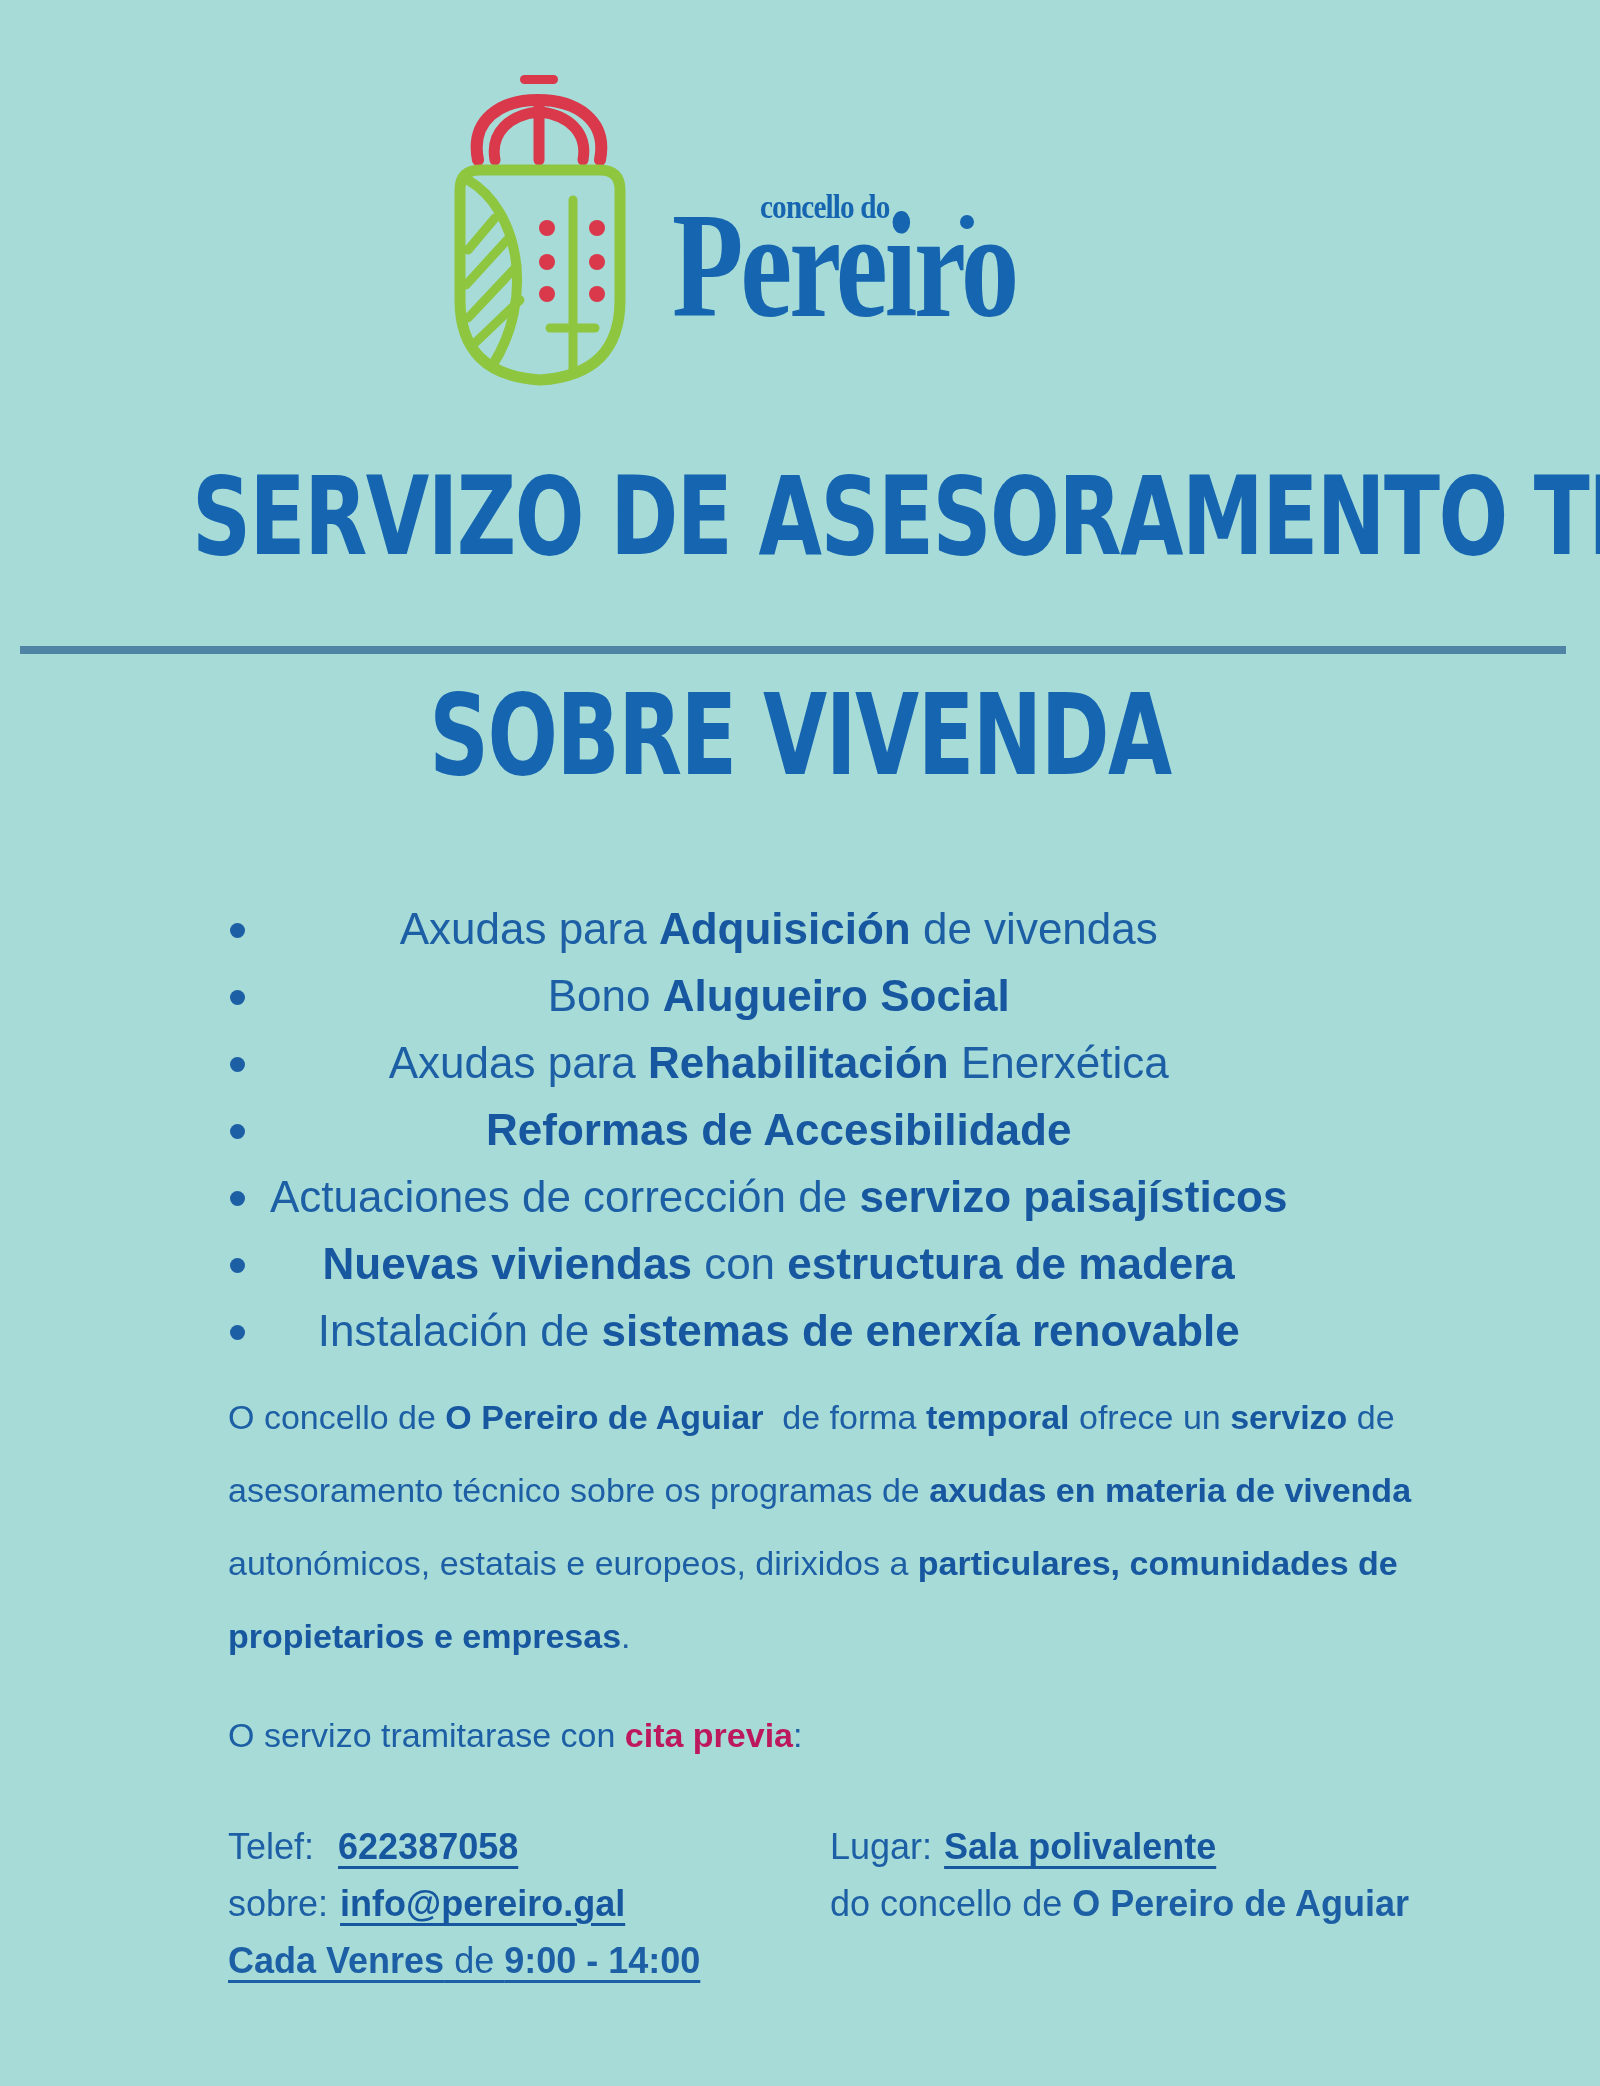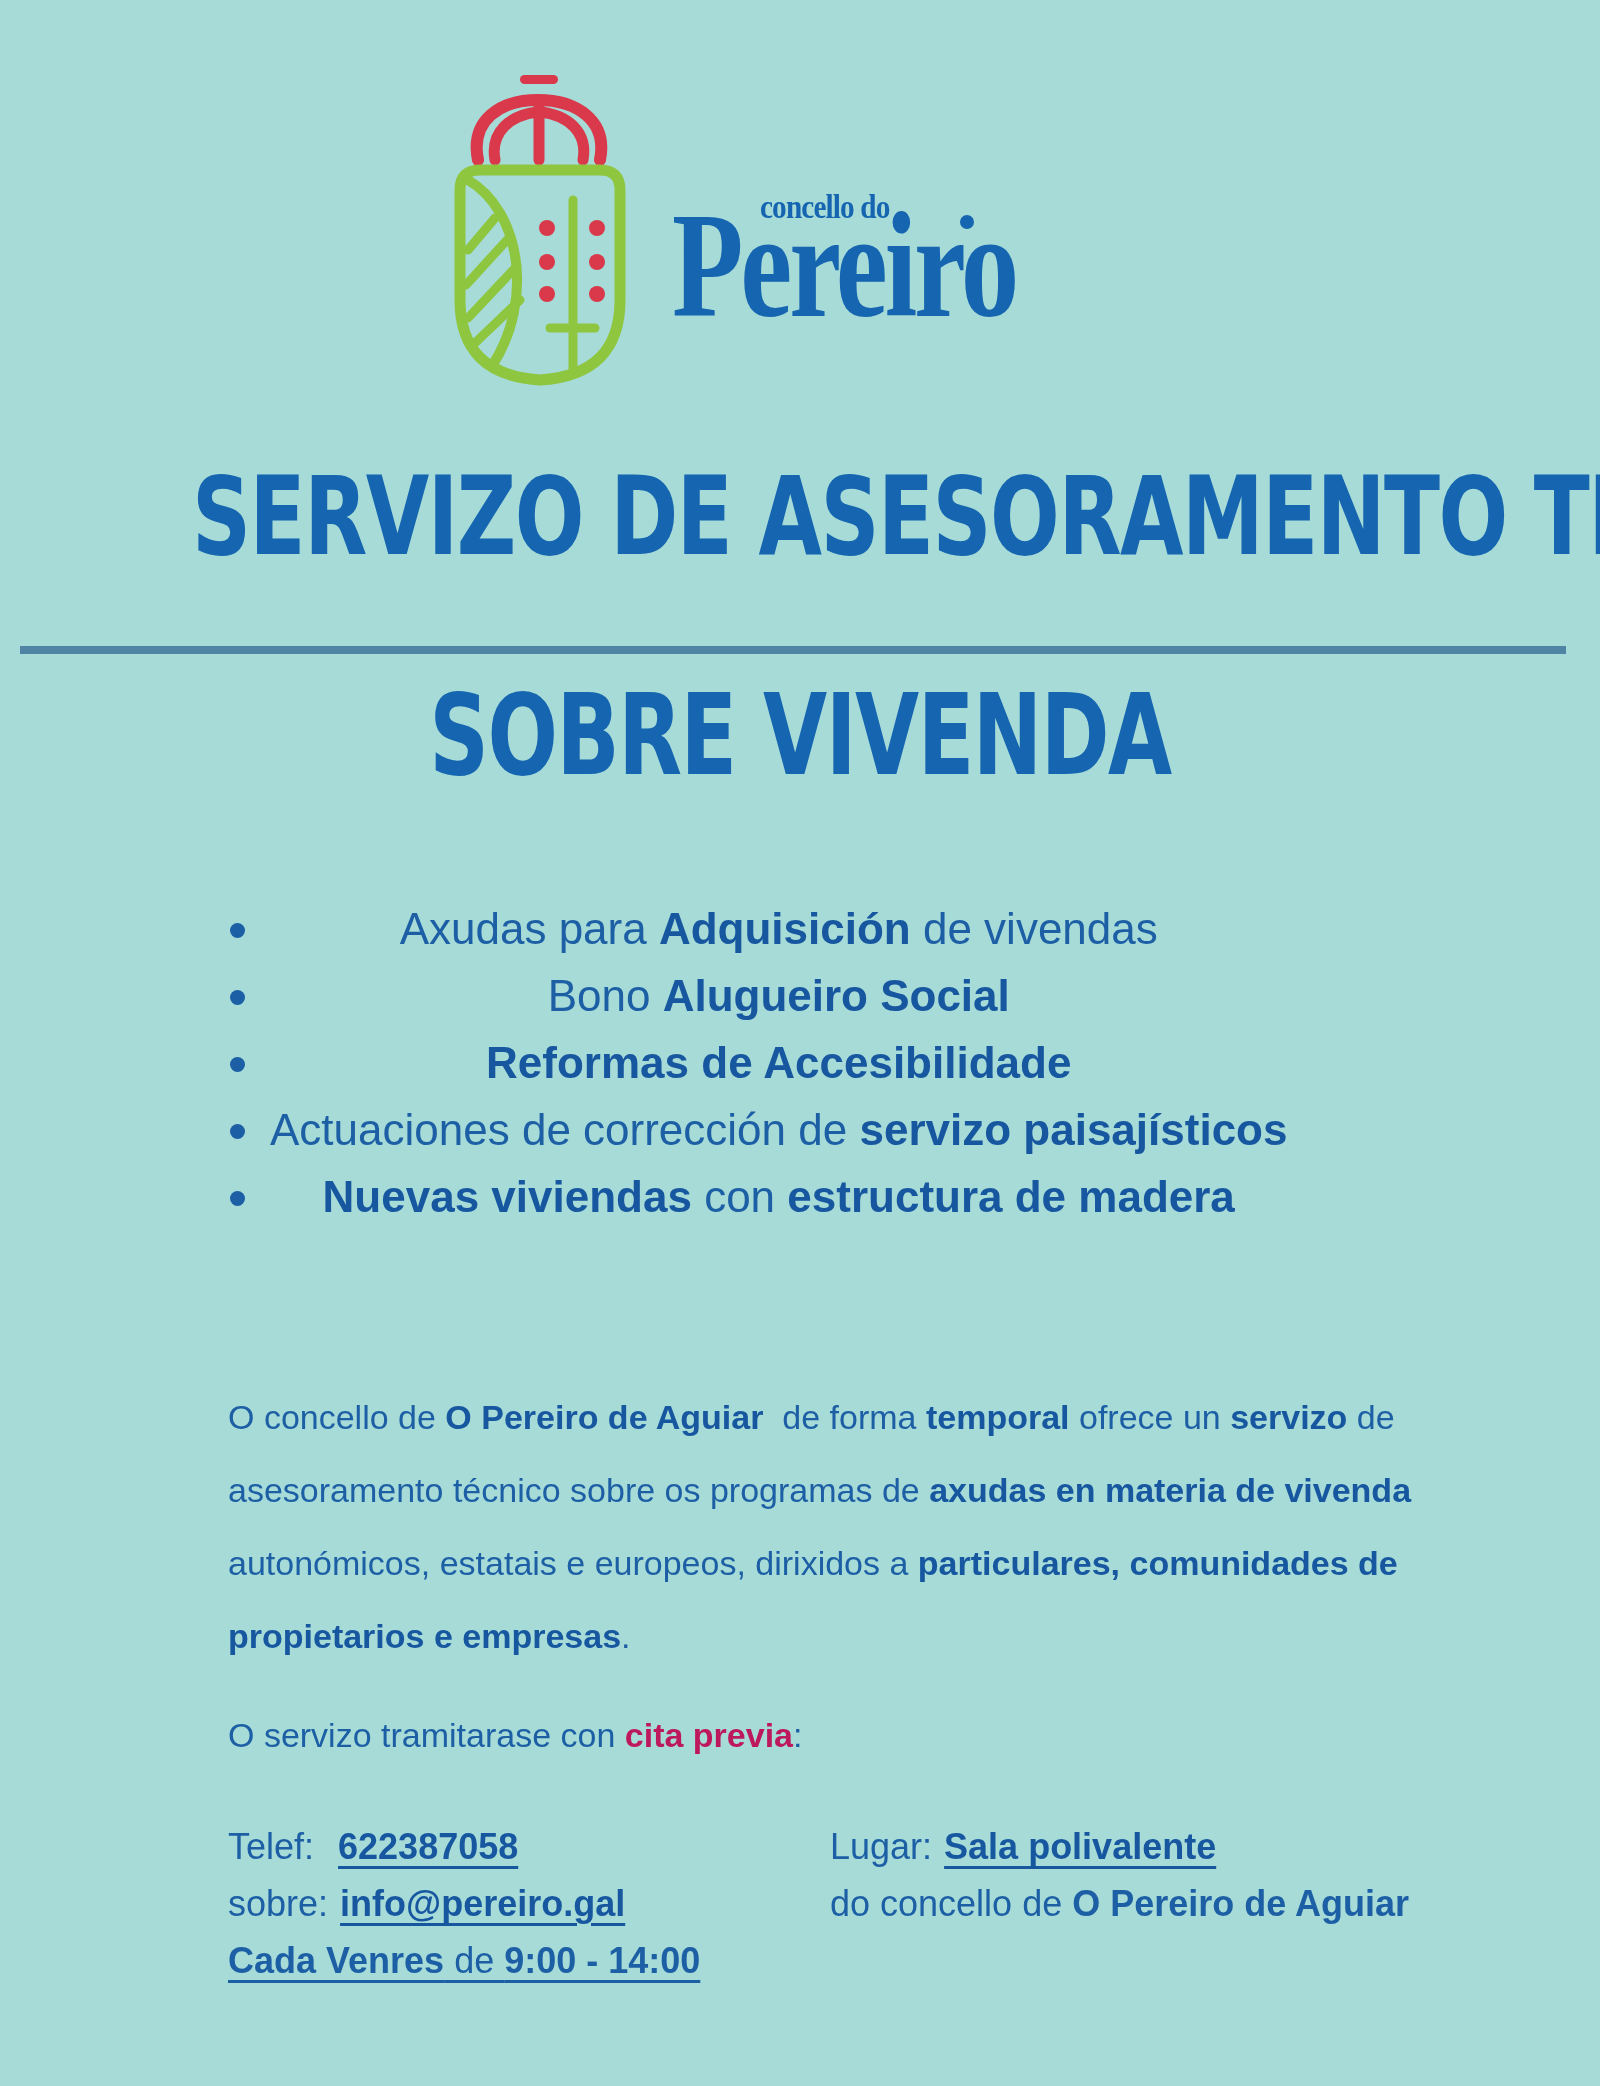--- a/index.html
+++ b/index.html
@@ -203,23 +203,25 @@
     </svg>
 </div>
 
 <div class="title1">SERVIZO DE ASESORAMENTO TÉCNICO</div>
 <div class="divider"></div>
 <div class="title2">SOBRE VIVENDA</div>
 
 <ul class="bullets">
   <li><span class="dot"></span><span>Axudas para </span><b>Adquisición</b><span> de vivendas</span></li>
   <li><span class="dot"></span><span>Bono </span><b>Alugueiro Social</b></li>
+  <li><span class="dot"></span><span>Axudas para </span><b>Rehabilitación</b><span> Enerxética</span></li>
   <li><span class="dot"></span><b>Reformas de Accesibilidade</b></li>
   <li><span class="dot"></span><span>Actuaciones de corrección de </span><b>servizo paisajísticos</b></li>
   <li><span class="dot"></span><b>Nuevas viviendas</b><span> con </span><b>estructura de madera</b></li>
+  <li><span class="dot"></span><span>Instalación de </span><b>sistemas de enerxía renovable</b></li>
 </ul>
 
 <p class="para"><span>O concello de </span><b>O Pereiro de Aguiar</b><span style="white-space:pre">  de forma </span><b>temporal</b><span> ofrece un </span><b>servizo</b><span> de asesoramento técnico sobre os programas de </span><b>axudas en materia de vivenda</b><span> autonómicos, estatais e europeos, dirixidos a </span><b>particulares, comunidades de propietarios e empresas</b><span>.</span></p>
 
 <p class="cita"><span>O servizo tramitarase con </span><b>cita previa</b><span>:</span></p>
 
 <div class="contact-left">
   <div class="row"><span>Telef:</span><span class="sp"></span><span class="sp"></span><span class="u">622387058</span></div>
   <div class="row"><span>sobre:</span><span class="sp"></span><span class="u">info@pereiro.gal</span></div>
   <div class="row" style="text-decoration: underline; text-decoration-thickness:3px; text-underline-offset:7px;"><b>Cada Venres</b><span style="white-space:pre"> de </span><b>9:00 - 14:00</b></div>

